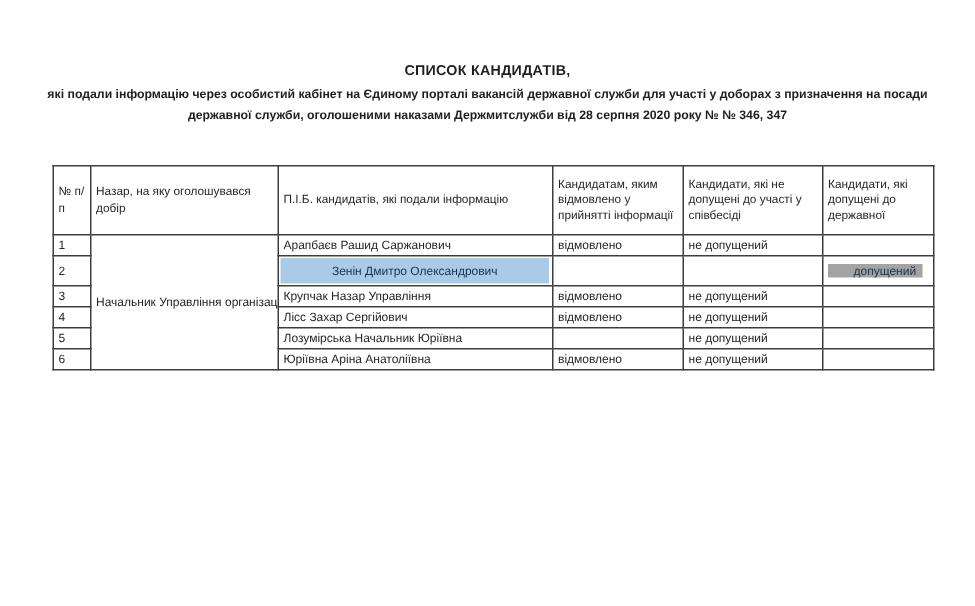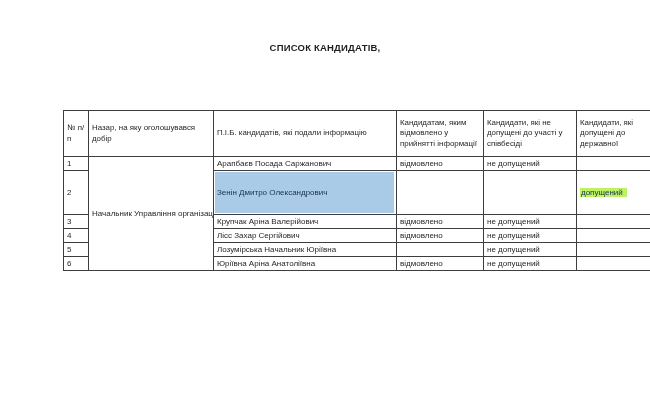--- a/index.html
+++ b/index.html
@@ -40,21 +40,20 @@
   }
   table.candidates {
     position: absolute;
     top: 110px;
     left: 35px;
     width: 587px;
     border-collapse: collapse;
     table-layout: fixed;
     font-size: 8px;
     color: #262626;
-    margin-left: 28px;
   }
   table.candidates th,
   table.candidates td {
     border: 1px solid #3d3d3d;
     padding: 1px 3px;
     vertical-align: middle;
     overflow: hidden;
   }
   table.candidates thead th {
     height: 43px;
@@ -71,38 +70,43 @@
   }
   td.num-cell { text-align: left; padding-left: 4px; }
   td.position-cell {
     vertical-align: middle;
     white-space: normal;
     line-height: 11px;
   }
   .hl-block {
     display: block;
     margin: 0 -1px 0 -2px;
-    padding: 16px 2px;
+    padding: 4px 2px;
     background: #a9cbe7;
     color: #16324e;
+    text-align: center;
   }
   .hl-inline {
     display: inline-block;
-    padding: 0 4px 0 1px;
-    background: #bef264;
+    padding: 0 4px 0 17px;
+    background: #a3a3a3;
     color: #16324e;
   }
 </style>
 </head>
 <body>
 
 <div class="page">
 
   <div class="doc-title">СПИСОК КАНДИДАТІВ,</div>
 
+  <div class="doc-subtitle">
+    <div>які подали інформацію через особистий кабінет на Єдиному порталі вакансій державної служби для участі у доборах з призначення на посади</div>
+    <div>державної служби, оголошеними наказами Держмитслужби від 28 серпня 2020 року № № 346, 347</div>
+  </div>
 
   <table class="candidates">
     <colgroup>
       <col style="width:25px">
       <col style="width:125px">
       <col style="width:183px">
       <col style="width:87px">
       <col style="width:93px">
       <col style="width:74px">
     </colgroup>
@@ -113,37 +117,37 @@
         <th class="left-h">П.І.Б. кандидатів, які подали інформацію</th>
         <th class="center-h">Кандидатам, яким відмовлено у прийнятті інформації</th>
         <th class="center-h">Кандидати, які не допущені до участі у співбесіді</th>
         <th class="center-h">Кандидати, які допущені до державної</th>
       </tr>
     </thead>
     <tbody id="table-body">
         <tr>
           <td class="num-cell">1</td>
           <td class="position-cell" rowspan="6">Начальник Управління організації митного аудиту</td>
-          <td>Арапбаєв Посада Саржанович</td>
+          <td>Арапбаєв Рашид Саржанович</td>
           <td>відмовлено</td>
           <td>не допущений</td>
           <td></td>
         </tr>
         <tr>
           <td class="num-cell">2</td>
           <td>
             <span class="hl-block">Зенін Дмитро Олександрович</span>
           </td>
           <td></td>
           <td></td>
           <td><span class="hl-inline">допущений</span></td>
         </tr>
         <tr>
           <td class="num-cell">3</td>
-          <td>Крупчак Аріна Валерійович</td>
+          <td>Крупчак Назар Управління</td>
           <td>відмовлено</td>
           <td>не допущений</td>
           <td></td>
         </tr>
         <tr>
           <td class="num-cell">4</td>
           <td>Лісс Захар Сергійович</td>
           <td>відмовлено</td>
           <td>не допущений</td>
           <td></td>

